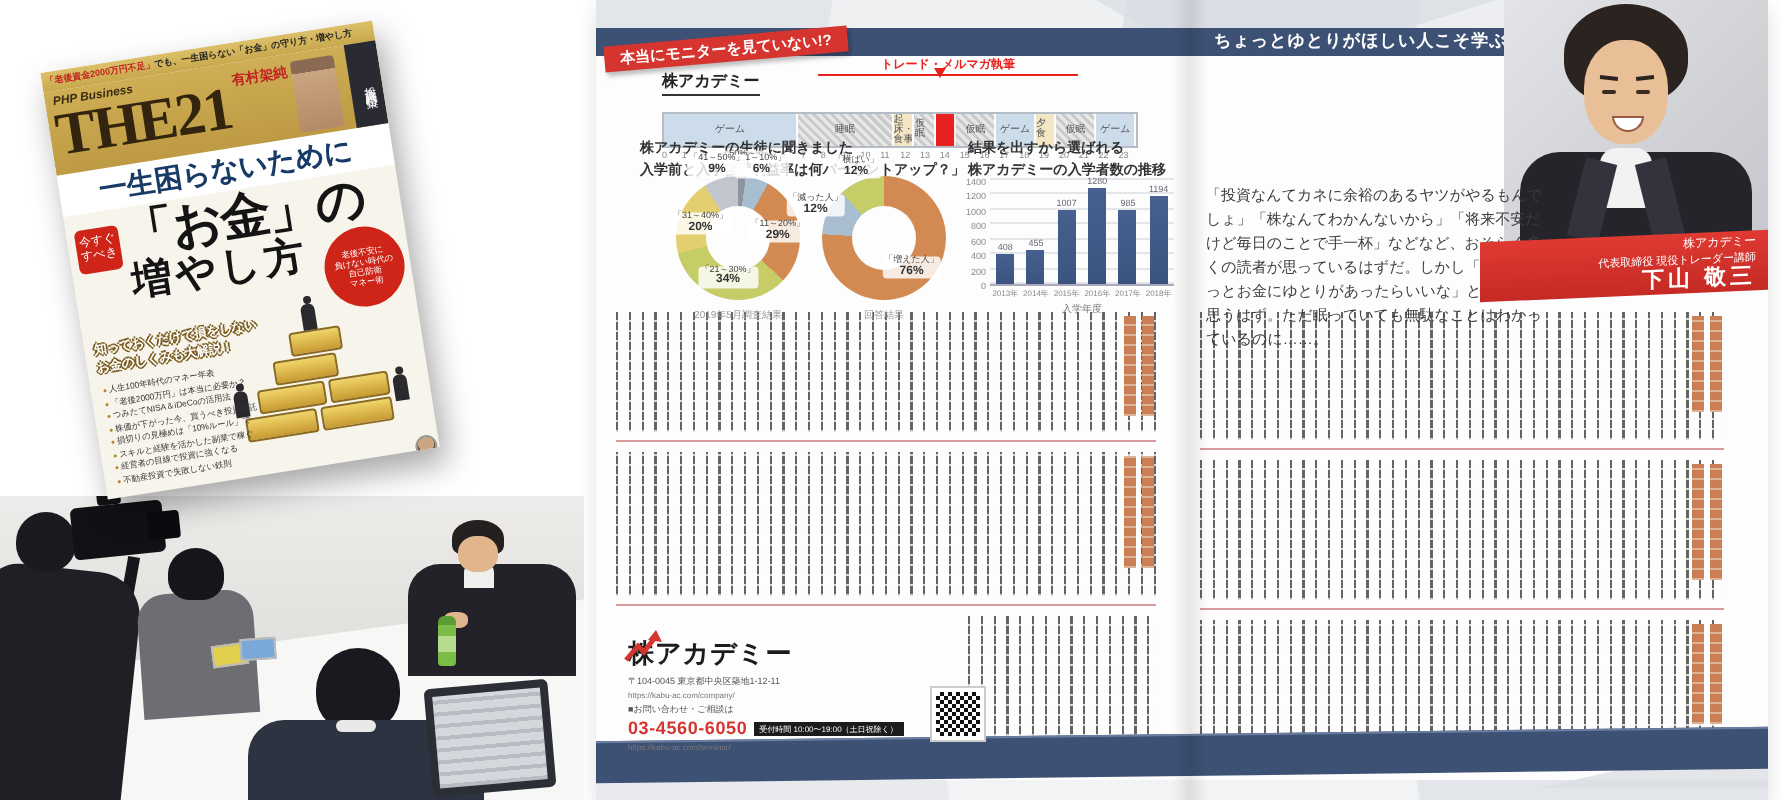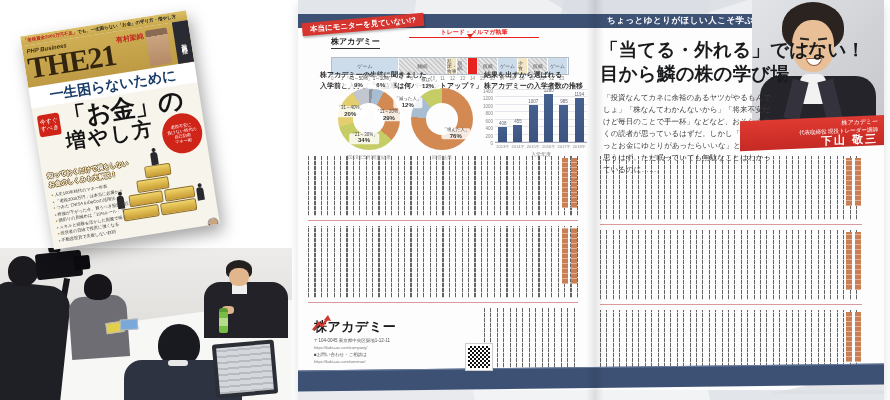--- a/index.html
+++ b/index.html
@@ -389,44 +389,44 @@
         <div class="logo-row">
           <svg class="logo-arrow" width="20" height="20" viewBox="0 0 20 20">
             <polyline points="2,16 8,9 11,12 17,4" fill="none" stroke="#d6352f" stroke-width="2.4"></polyline>
             <polygon points="17,1 20,7 13,6" fill="#d6352f"></polygon>
           </svg>
           <span>株アカデミー</span>
         </div>
         <div class="c-line">〒104-0045 東京都中央区築地1-12-11</div>
         <div class="c-line c-url">https://kabu-ac.com/company/</div>
         <div class="c-line">■お問い合わせ・ご相談は</div>
+        <div class="c-phone-row">
+          <span class="c-phone">03-4560-6050</span>
+          <span class="c-note">受付時間 10:00〜19:00（土日祝除く）</span>
+        </div>
         <div class="c-line c-url">https://kabu-ac.com/seminar/</div>
         <div class="qr"></div>
       </div>
     </div>
 
     <div class="rp">
       <div class="rp-photo">
         <div class="man-hair"></div>
         <div class="man-face"></div>
         <div class="man-brow" style="left:48px;top:38px;transform:rotate(6deg);"></div>
         <div class="man-brow" style="left:66px;top:38px;transform:rotate(-6deg);"></div>
         <div class="man-eye" style="left:49px;top:45px;"></div>
         <div class="man-eye" style="left:66px;top:45px;"></div>
         <div class="man-mouth"></div>
         <div class="man-body"></div>
         <div class="man-neck"></div>
         <div class="man-lapel" style="left:36px;transform:rotate(14deg);"></div>
         <div class="man-lapel" style="left:70px;transform:rotate(-14deg);"></div>
       </div>
 
-      <div class="headline">
-        <div>「当てる・外れる」ではない！</div>
-        <div>目から鱗の株の学び場</div>
-      </div>
       <div class="lead">「投資なんてカネに余裕のあるヤツがやるもんでしょ」「株なんてわかんないから」「将来不安だけど毎日のことで手一杯」などなど、おそらく多くの読者が思っているはずだ。しかし「もうちょっとお金にゆとりがあったらいいな」とは誰しも思うはず。ただ眠っていても無駄なことはわかっているのに……。</div>
 
       <div class="red-banner">
         <div class="rb-org">株アカデミー</div>
         <div class="rb-title">代表取締役 現役トレーダー講師</div>
         <div class="rb-name">下山 敬三</div>
       </div>
 
       <div class="band" style="left:8px;top:156px;width:262px;height:64px;">
         <div class="subhead" style="height:48px;"></div>

